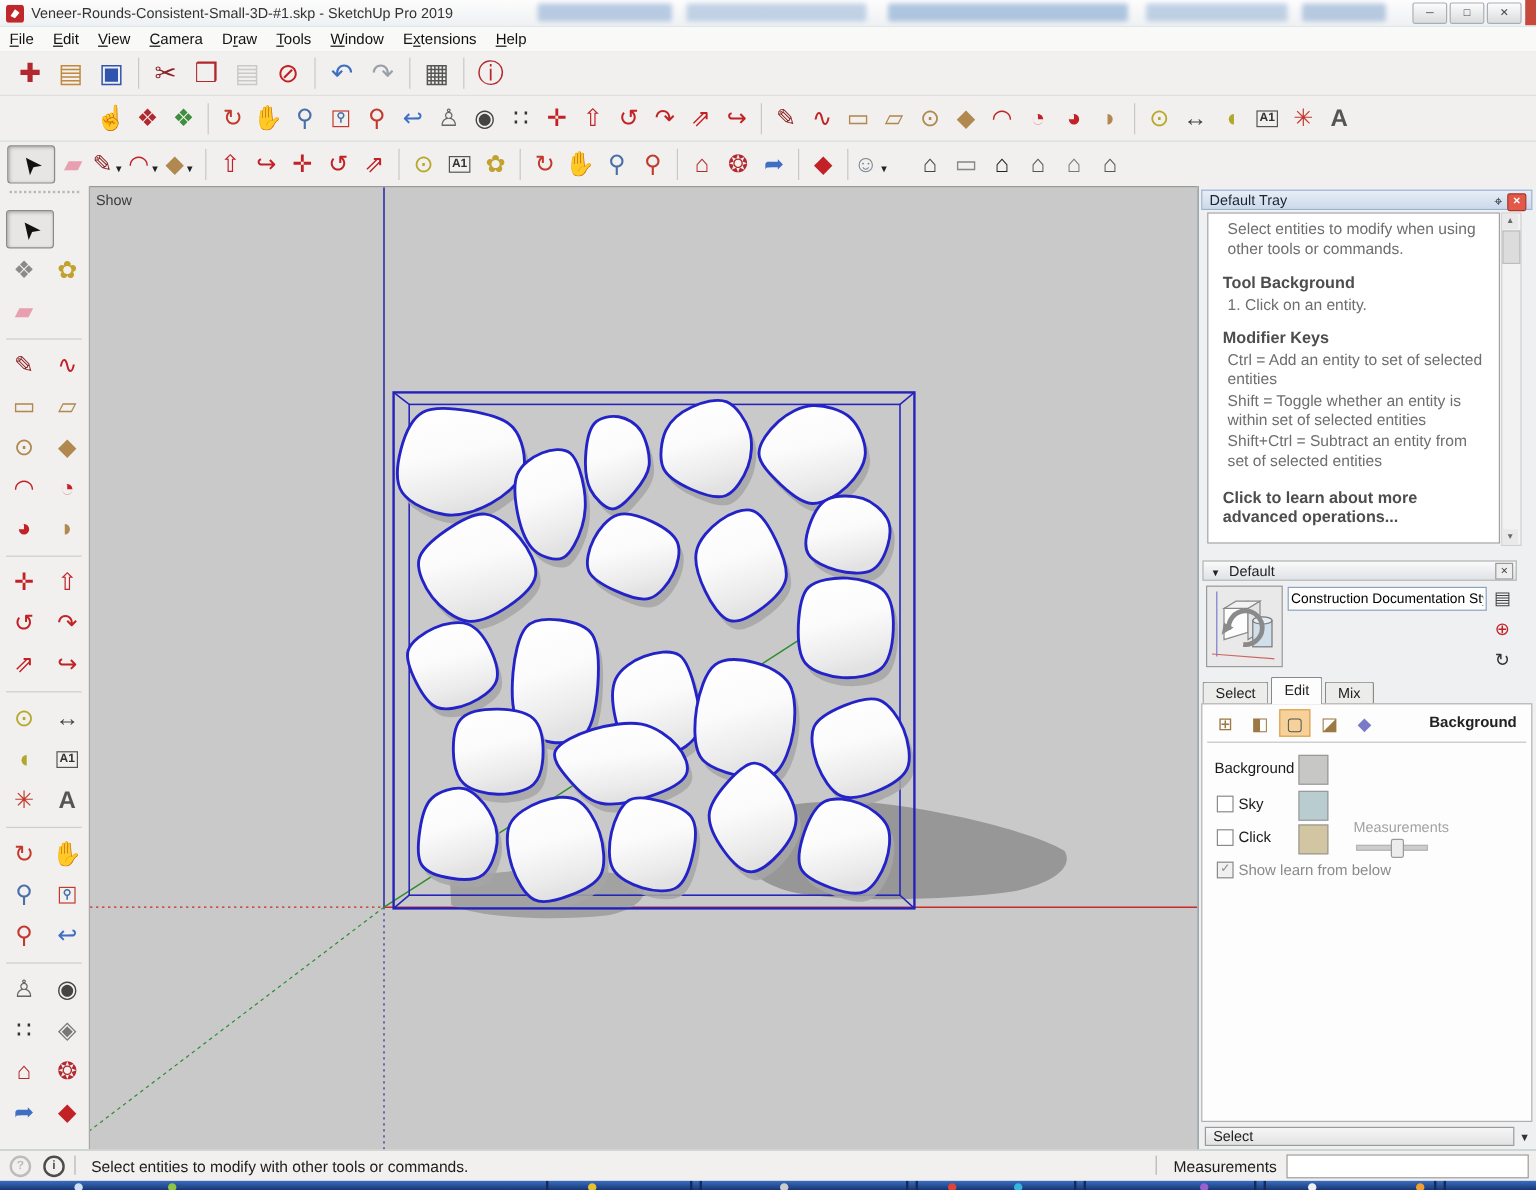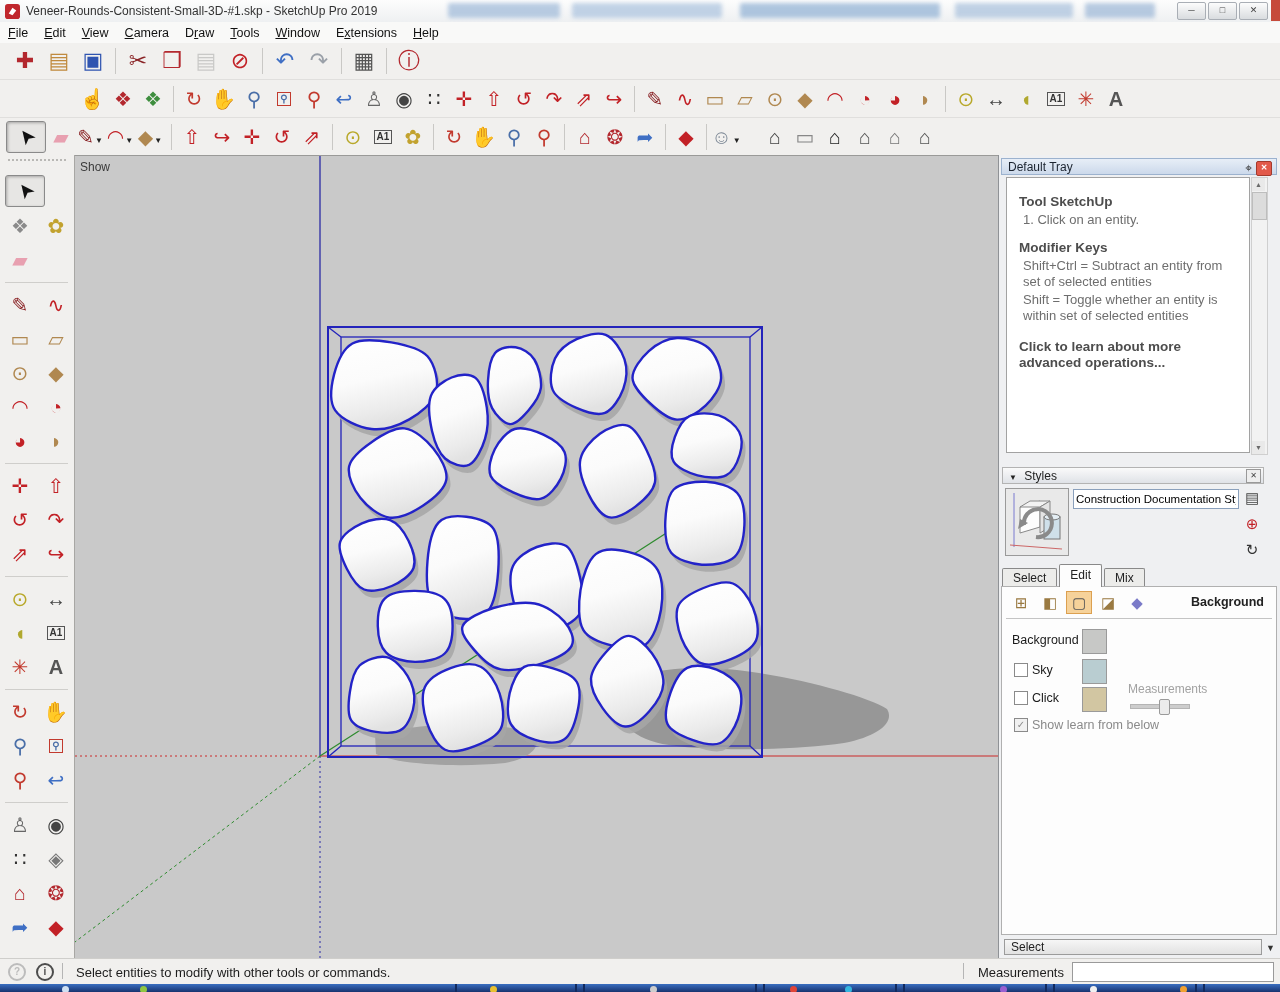--- a/index.html
+++ b/index.html
@@ -589,37 +589,39 @@
 
   <div class="tray">
     <div class="tray-header">
       <span>Default Tray</span>
       <span class="pin-ic">⌖</span>
       <span class="tray-close">✕</span>
     </div>
 
     <div class="instructor">
       <div id="instructor-content">
-          <div class="h">Tool SketchUp</div>
+          <div class="p">Select entities to modify when using other tools or commands.</div>
+          <div class="h">Tool Background</div>
           <div class="p">1. Click on an entity.</div>
           <div class="h">Modifier Keys</div>
+          <div class="p">Ctrl = Add an entity to set of selected entities</div>
+          <div class="p">Shift = Toggle whether an entity is within set of selected entities</div>
           <div class="p">Shift+Ctrl = Subtract an entity from set of selected entities</div>
-          <div class="p">Shift = Toggle whether an entity is within set of selected entities</div>
           <div class="hb">Click to learn about more advanced operations...</div>
         </div>
     </div>
     <div class="scrollbar">
       <div class="sb-arrow">▲</div>
       <div class="sb-thumb"></div>
       <div class="sb-arrow down">▼</div>
     </div>
 
     <div class="styles-header">
       <span class="styles-collapse">▼</span>
-      <span>Styles</span>
+      <span>Default</span>
       <span class="styles-close">✕</span>
     </div>
 
     <div class="style-thumb">
       <svg width="60" height="64" viewBox="0 0 60 64">
         <line x1="8" y1="4" x2="8" y2="58" stroke="#7a7ad0" stroke-width="1"></line>
         <line x1="4" y1="56" x2="56" y2="60" stroke="#cc6666" stroke-width="1"></line>
         <polygon points="14,18 34,12 34,38 14,44" fill="#fdfdfd" stroke="#888"></polygon>
         <polygon points="14,18 24,12 44,12 34,18" fill="#f2f2f2" stroke="#888"></polygon>
         <polygon points="34,18 44,12 44,38 34,44" fill="#e4e4e4" stroke="#888"></polygon>

